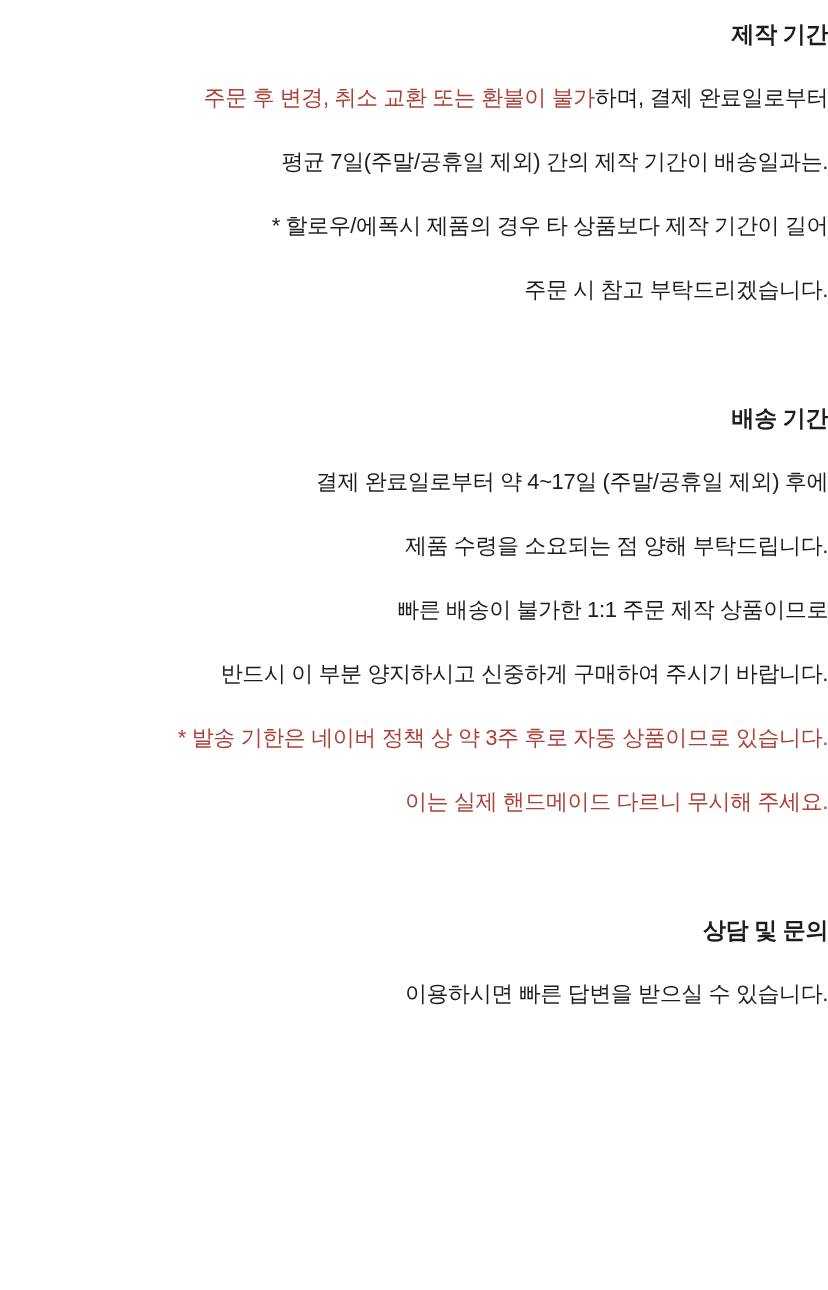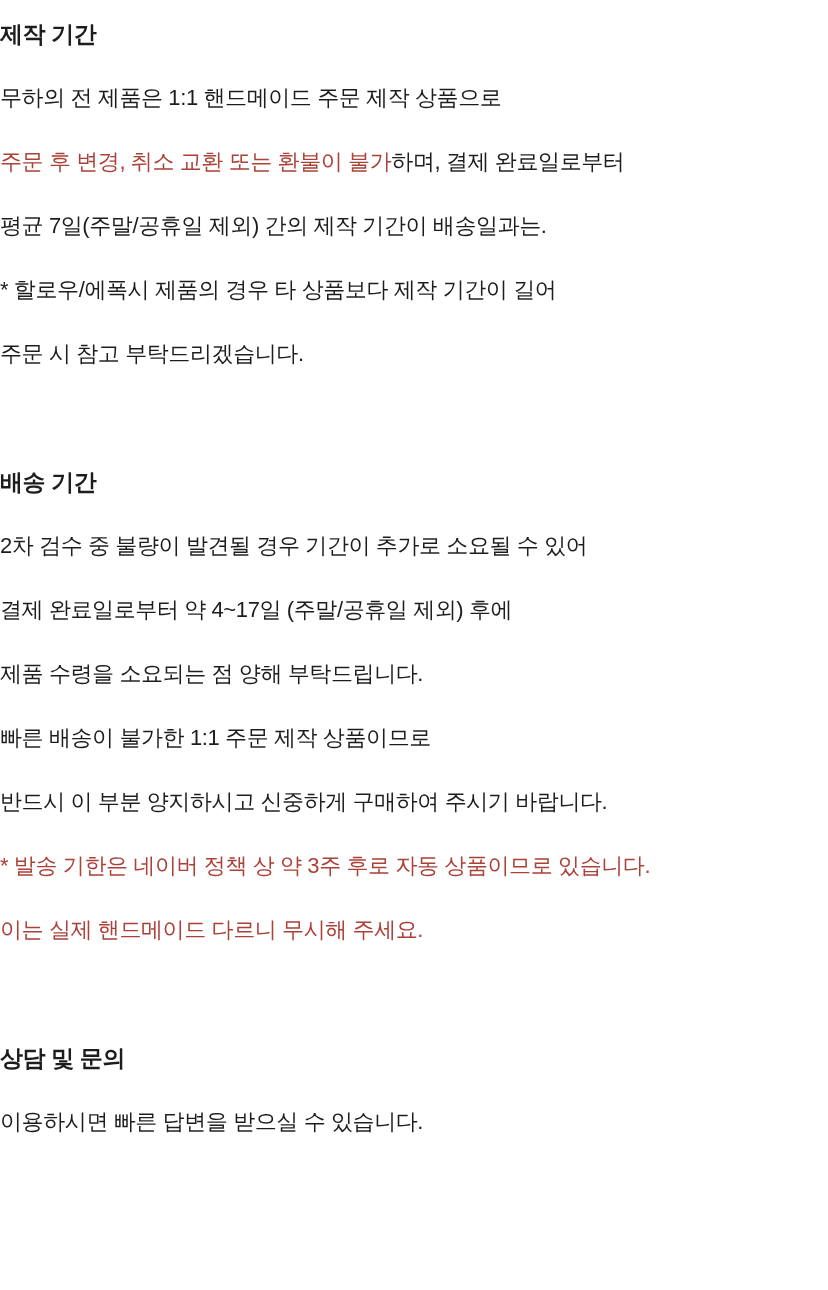--- a/index.html
+++ b/index.html
@@ -12,21 +12,21 @@
     padding:0;
     background:var(--bg);
   }
   .page{
     width:828px;
     height:1290px;
     margin:0 auto;
     background:var(--bg);
     font-family:"Liberation Sans","DejaVu Sans",sans-serif;
     color:var(--text-color);
-    text-align:left;
+    text-align:right;
     box-sizing:border-box;
     padding-top:2px;
     overflow:hidden;
   }
   .line{
     margin:0;
     height:64px;
     line-height:64px;
     font-size:22px;
     font-weight:400;
@@ -44,32 +44,30 @@
     height:64px;
   }
 </style>
 </head>
 <body>
 
 <main class="page">
 
   <section>
     <h2 class="line title">제작 기간</h2>
-    <p class="line">무하의 전 제품은 1:1 핸드메이드 주문 제작 상품으로</p>
     <p class="line"><span class="red">주문 후 변경, 취소 교환 또는 환불이 불가</span><span>하며, 결제 완료일로부터</span></p>
     <p class="line">평균 7일(주말/공휴일 제외) 간의 제작 기간이 배송일과는.</p>
     <p class="line">* 할로우/에폭시 제품의 경우 타 상품보다 제작 기간이 길어</p>
     <p class="line">주문 시 참고 부탁드리겠습니다.</p>
   </section>
 
   <div class="section-gap"></div>
 
   <section>
     <h2 class="line title">배송 기간</h2>
-    <p class="line">2차 검수 중 불량이 발견될 경우 기간이 추가로 소요될 수 있어</p>
     <p class="line">결제 완료일로부터 약 4~17일 (주말/공휴일 제외) 후에</p>
     <p class="line">제품 수령을 소요되는 점 양해 부탁드립니다.</p>
     <p class="line">빠른 배송이 불가한 1:1 주문 제작 상품이므로</p>
     <p class="line">반드시 이 부분 양지하시고 신중하게 구매하여 주시기 바랍니다.</p>
     <p class="line red">* 발송 기한은 네이버 정책 상 약 3주 후로 자동 상품이므로 있습니다.</p>
     <p class="line red">이는 실제 핸드메이드 다르니 무시해 주세요.</p>
   </section>
 
   <div class="section-gap"></div>
 

